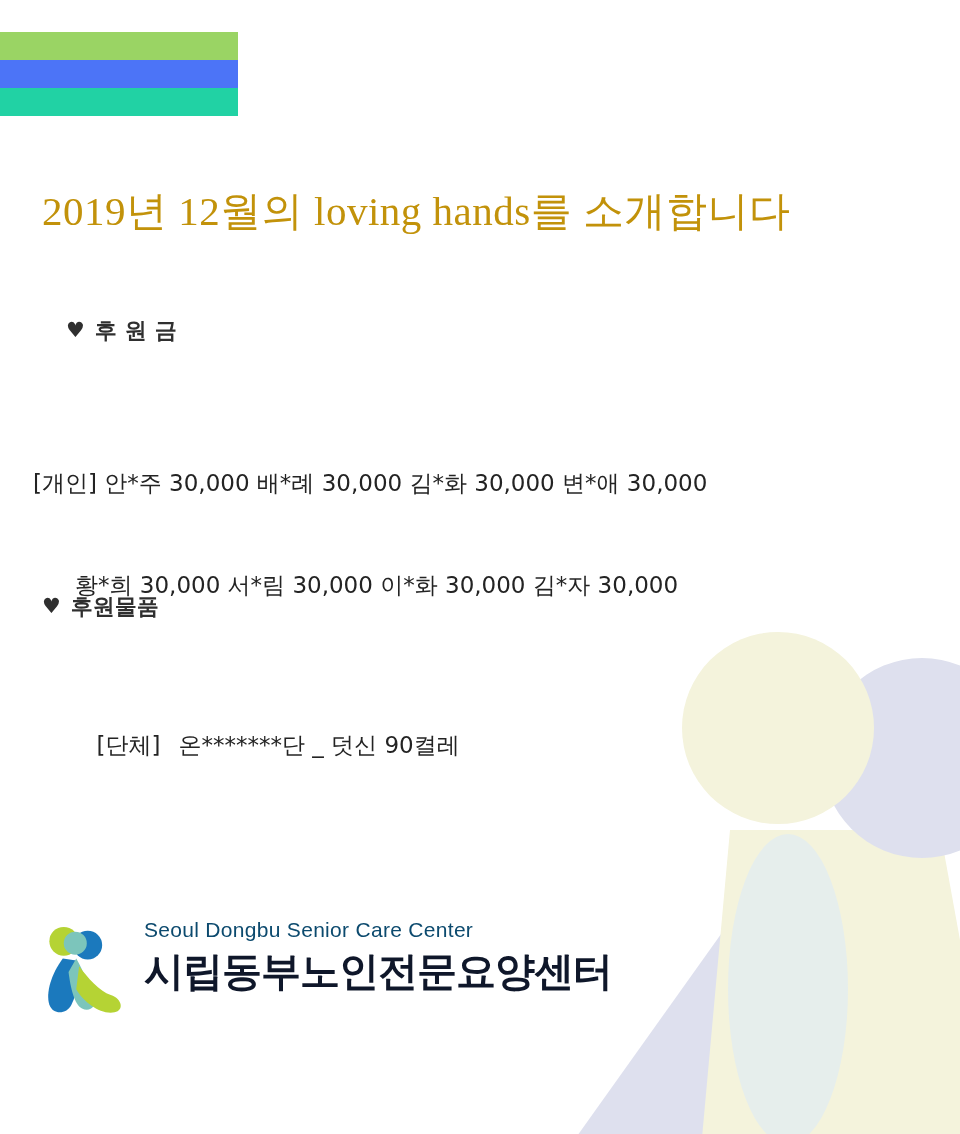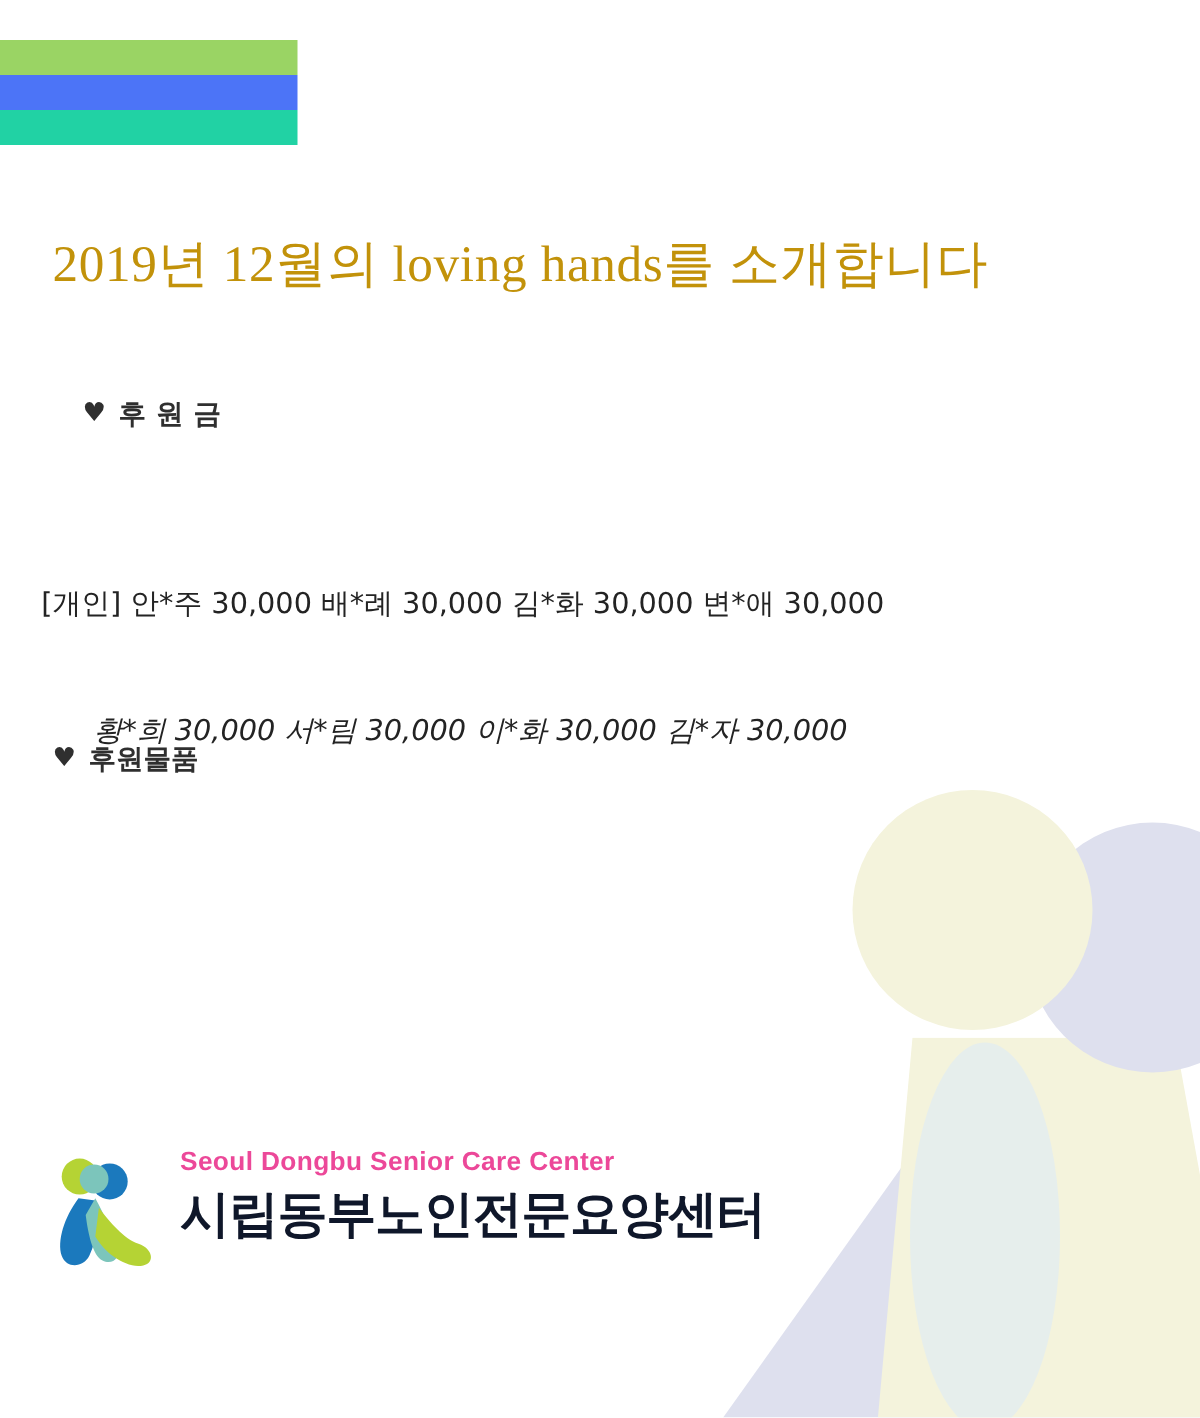--- a/index.html
+++ b/index.html
@@ -115,21 +115,20 @@
     font-size: 23px;
     line-height: 34px;
     font-family: "DejaVu Sans", sans-serif;
     white-space: pre;
   }
   .money-line {
     white-space: pre;
   }
   .money-line.indented {
     padding-left: 42px;
-    font-style: italic;
   }
 
   .goods-block {
     position: absolute;
     left: 38px;
     top: 640px;
     color: #232323;
     font-size: 23px;
     line-height: 30px;
     font-family: "DejaVu Sans", sans-serif;
@@ -158,25 +157,24 @@
     width: 96px;
     height: 96px;
   }
   .logo-text {
     position: absolute;
     left: 110px;
     top: 0;
   }
   .logo-en {
     font-size: 21px;
-    color: #ec4899;
+    color: #0c4a6e;
     font-family: "Liberation Sans", sans-serif;
     letter-spacing: 0.3px;
     white-space: nowrap;
-    font-weight: bold;
   }
   .logo-ko {
     margin-top: 2px;
     font-size: 40px;
     font-weight: bold;
     color: #0f172a;
     font-family: "DejaVu Sans", sans-serif;
     letter-spacing: -1px;
     white-space: nowrap;
   }
@@ -211,20 +209,23 @@
     <div class="money-block">
       <div class="money-line">[개인] 안*주 30,000 배*례 30,000 김*화 30,000 변*애 30,000</div>
       <div class="money-line indented">황*희 30,000 서*림 30,000 이*화 30,000 김*자 30,000</div>
     </div>
 
     <div class="section-head" id="head-goods">
       <span class="heart">♥</span><span class="head-text">후원물품</span>
     </div>
 
     <div class="goods-block">
+      <div class="goods-line">
+        <span class="goods-tag">[단체]</span><span>온*******단 _ 덧신 90켤레</span>
+      </div>
       
       
       
     </div>
 
     <div class="logo">
       <svg class="logo-mark" viewBox="0 0 100 100">
         <circle cx="31" cy="18" r="15" fill="#b5d334"></circle>
         <circle cx="56" cy="22" r="15" fill="#1b79bd"></circle>
         <circle cx="43" cy="20" r="12" fill="#7cc5bb"></circle>

